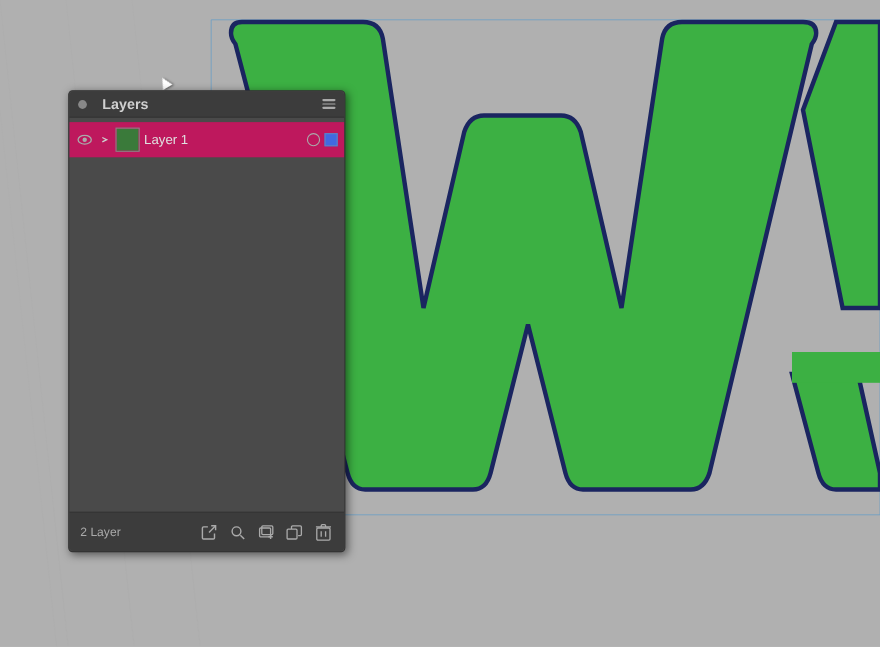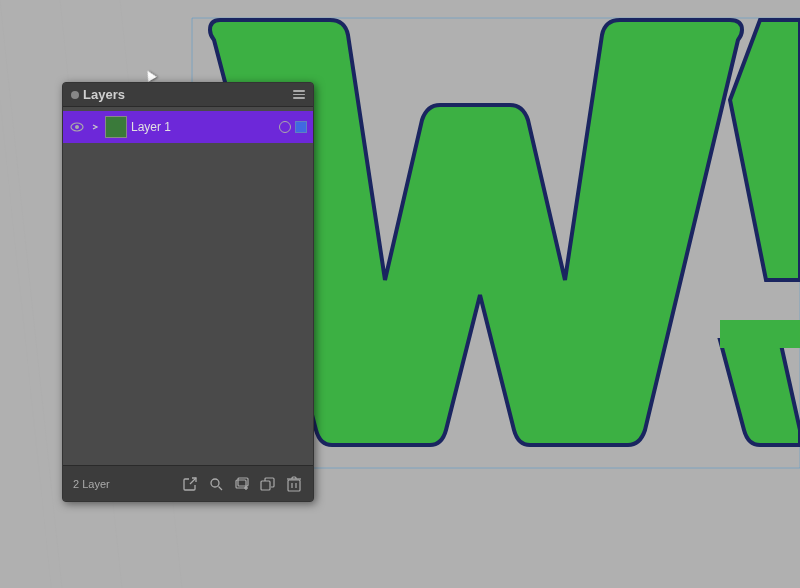--- a/index.html
+++ b/index.html
@@ -45,21 +45,21 @@
       padding: 4px 8px;
       background: #3c3c3c;
       border-bottom: 1px solid #2a2a2a;
       border-radius: 4px 4px 0 0;
       min-height: 24px;
     }
 
     .panel-title-left {
       display: flex;
       align-items: center;
-      gap: 4px;
+      gap: 14px;
     }
 
     .close-btn {
       width: 8px;
       height: 8px;
       background: #888;
       border-radius: 50%;
       cursor: pointer;
     }
 
@@ -96,21 +96,21 @@
       overflow-y: auto;
       padding: 4px 0;
     }
 
     
     .layer-row {
       display: flex;
       align-items: center;
       padding: 3px 6px;
       height: 32px;
-      background: #6d28d9;
+      background: #be185d;
       cursor: pointer;
       gap: 4px;
     }
 
     .eye-icon {
       width: 16px;
       height: 16px;
       display: flex;
       align-items: center;
       justify-content: center;

